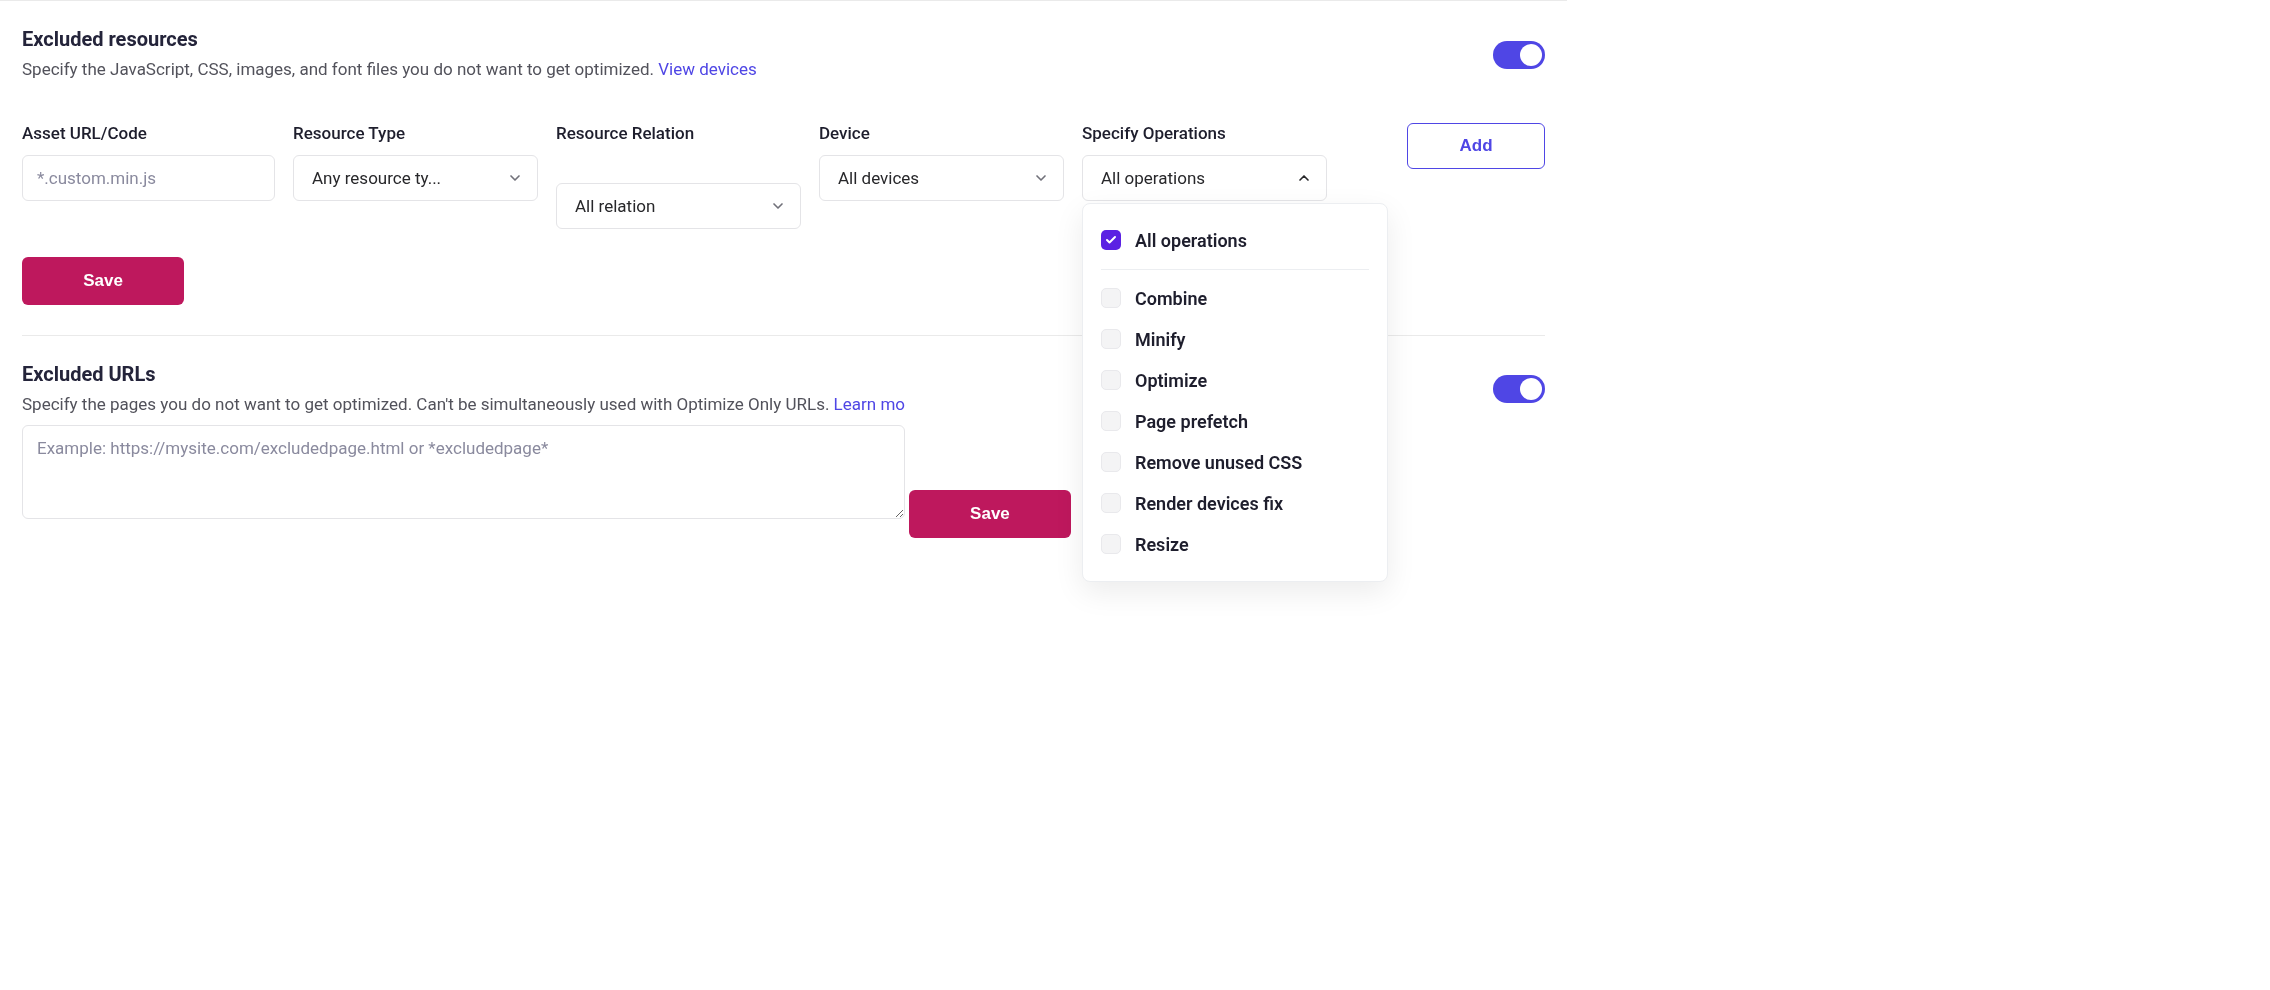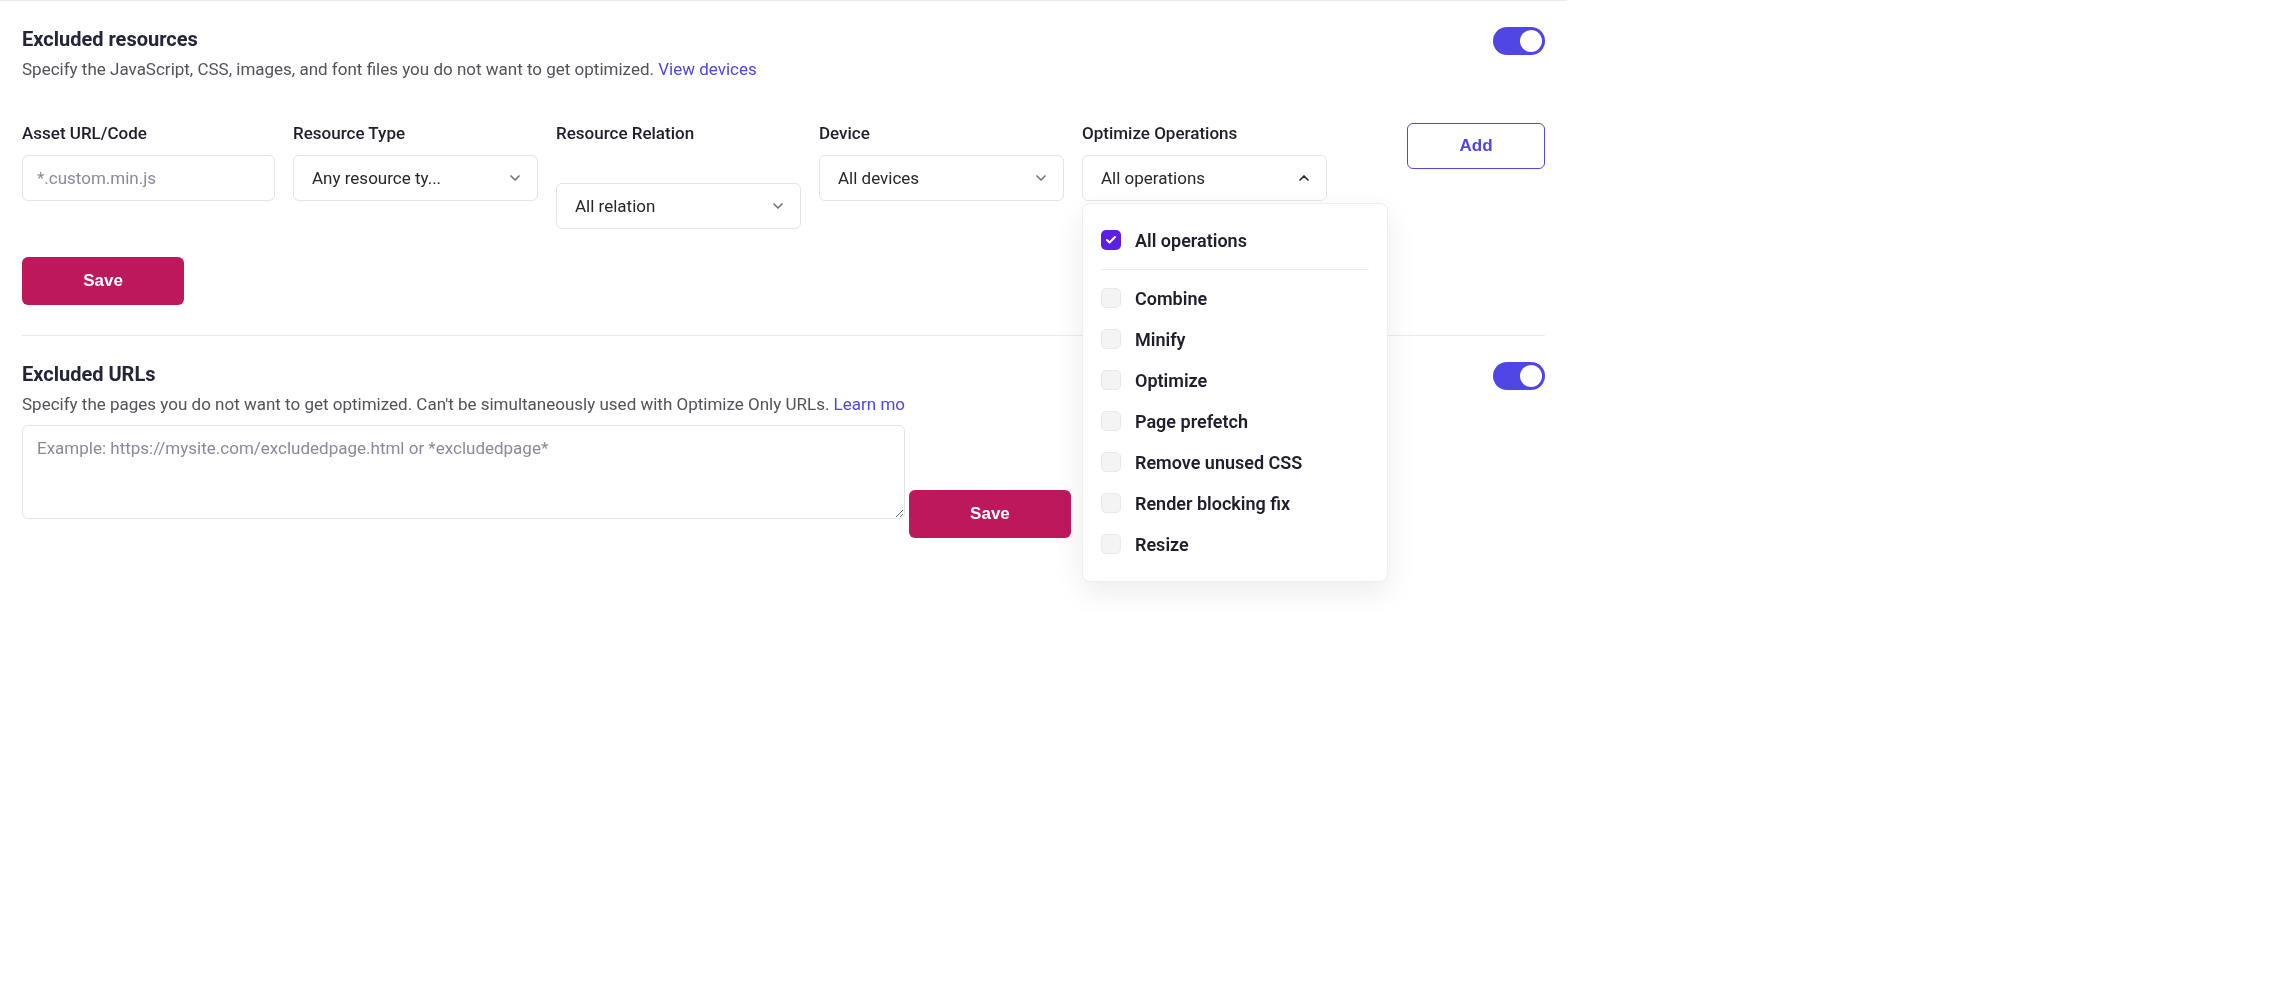--- a/index.html
+++ b/index.html
@@ -21,21 +21,21 @@
     width: 100%;
     height: 100%;
     position: relative;
   }
   .section {
     padding-top: 26px;
   }
   .section-header {
     display: flex;
     justify-content: space-between;
-    align-items: flex-start;
+    align-items: center;
   }
   .section-title {
     font-size: 20px;
     font-weight: 700;
     color: #24243a;
     margin-bottom: 6px;
   }
   .section-desc {
     font-size: 17px;
     color: #52525b;
@@ -262,21 +262,21 @@
           <span class="truncate">All devices</span>
           <span class="chevron">
             <svg width="16" height="16" viewBox="0 0 24 24" fill="none" stroke="#71717a" stroke-width="2.5" stroke-linecap="round" stroke-linejoin="round">
                 <polyline points="6 9 12 15 18 9"></polyline>
               </svg>
           </span>
         </div>
       </div>
 
       <div class="field-group w-ops">
-        <label class="field-label">Optimize Operations</label>
+        <label class="field-label">Specify Operations</label>
         <div class="select">
           <span class="truncate">All operations</span>
           <span class="chevron">
             <svg width="16" height="16" viewBox="0 0 24 24" fill="none" stroke="#27272A" stroke-width="2.5" stroke-linecap="round" stroke-linejoin="round">
                 <polyline points="18 15 12 9 6 15"></polyline>
               </svg>
           </span>
         </div>
 
         <div class="dropdown-panel" style="position:absolute; top:80px; left:0; width:306px;">
@@ -304,21 +304,21 @@
           <div class="dropdown-item">
             <span class="cbx unchecked"></span>
             <span class="dropdown-label">Page prefetch</span>
           </div>
           <div class="dropdown-item">
             <span class="cbx unchecked"></span>
             <span class="dropdown-label">Remove unused CSS</span>
           </div>
           <div class="dropdown-item">
             <span class="cbx unchecked"></span>
-            <span class="dropdown-label">Render blocking fix</span>
+            <span class="dropdown-label">Render devices fix</span>
           </div>
           <div class="dropdown-item">
             <span class="cbx unchecked"></span>
             <span class="dropdown-label">Resize</span>
           </div>
         </div>
       </div>
 
       <div class="field-group" style="flex:1; align-items:flex-end;">
         <button class="add-btn">Add</button>

